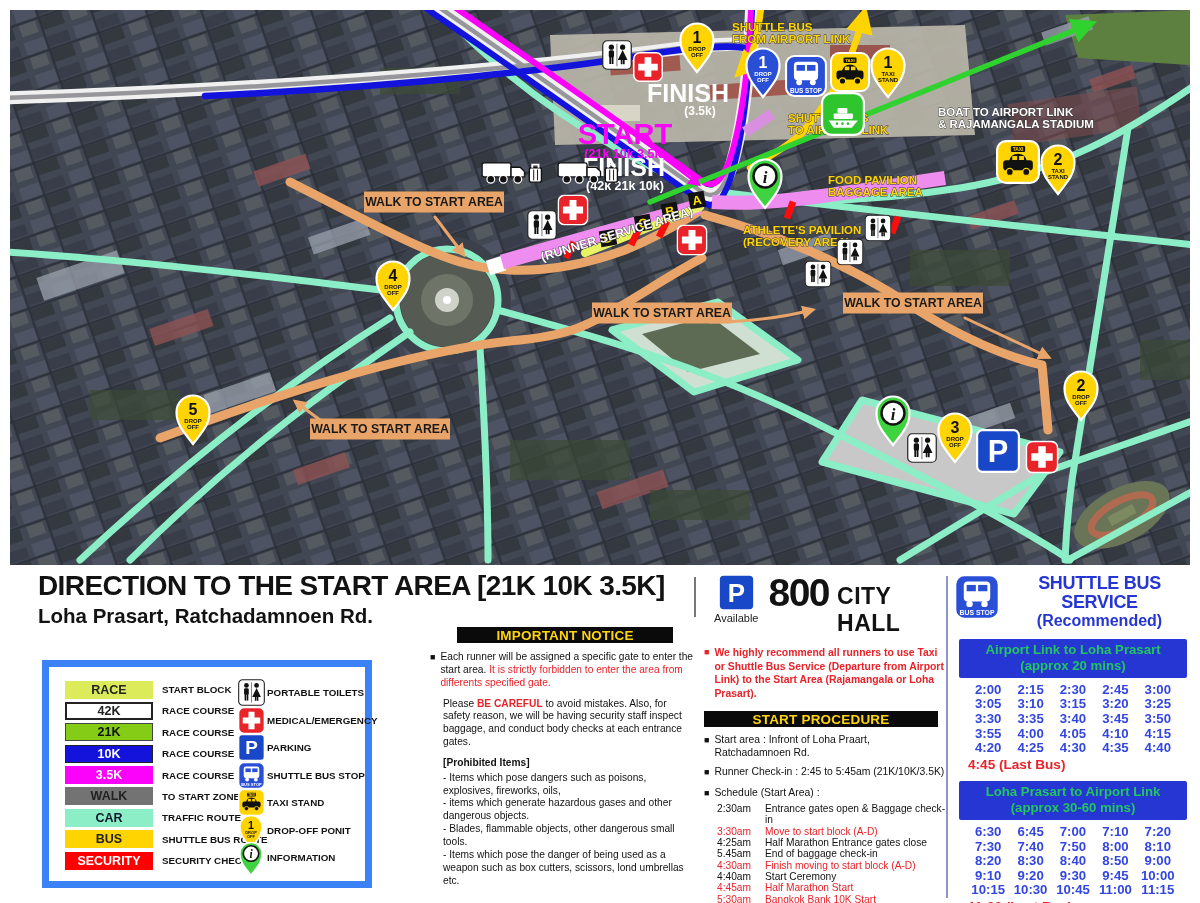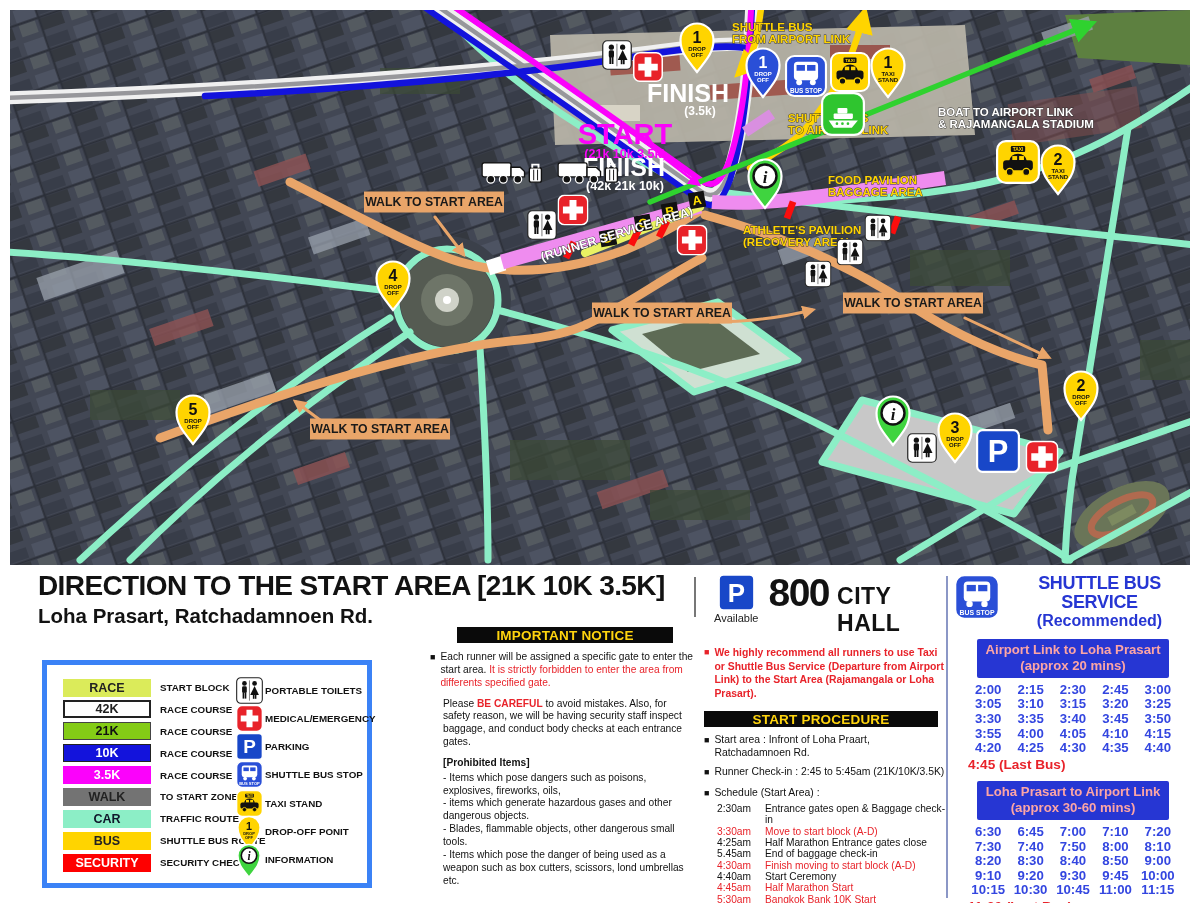--- a/index.html
+++ b/index.html
@@ -3,21 +3,21 @@
 <meta charset="utf-8">
 <style>
   html,body{margin:0;padding:0;background:#fff;}
   body{width:1200px;height:903px;font-family:"Liberation Sans",sans-serif;-webkit-font-smoothing:antialiased;}
   #page{position:relative;width:1200px;height:903px;overflow:hidden;background:#fff;}
   #map{position:absolute;left:10px;top:10px;}
   .abs{position:absolute;}
   #title{left:38px;top:570px;font-size:28px;font-weight:bold;letter-spacing:-0.6px;color:#121212;white-space:nowrap;}
   #subtitle{left:38px;top:604px;font-size:20.5px;font-weight:bold;color:#121212;}
   
-  #legend{left:42px;top:660px;width:330px;height:228px;border:5px solid #3b82f6;background:#fff;display:flex;box-sizing:border-box;padding:13px 8px 11px 16px;}
+  #legend{left:42px;top:660px;width:330px;height:228px;border:7px solid #3b82f6;background:#fff;display:flex;box-sizing:border-box;padding:13px 8px 11px 16px;}
   #legend-routes{width:168px;display:flex;flex-direction:column;justify-content:space-between;}
   .lg-row{display:flex;align-items:center;height:19px;}
   .lg-swatch{width:88px;height:18px;display:flex;align-items:center;justify-content:center;font-size:12.5px;font-weight:bold;box-sizing:border-box;flex:none;}
   .lg-label{font-size:9.8px;font-weight:bold;margin-left:9px;white-space:nowrap;color:#111;}
   #legend-icons{flex:1;display:flex;flex-direction:column;justify-content:space-between;padding-left:2px;}
   .lgi-row{display:flex;align-items:center;height:25px;}
   .lgi-icon{width:32px;display:flex;justify-content:center;align-items:center;flex:none;}
   .lgi-label{font-size:9.8px;font-weight:bold;margin-left:0;white-space:nowrap;color:#111;}
   
   #notice-col{left:430px;top:627px;width:270px;}
@@ -44,21 +44,21 @@
   .sch-row{display:flex;font-size:10.2px;line-height:11.35px;color:#111;}
   .sch-time{min-width:48px;flex:none;}
   .sch-red{color:#e8232a;}
   
   #shuttle-col{left:954px;top:574px;width:238px;}
   #sh-head{display:flex;align-items:flex-start;}
   #sh-titles{margin-left:7px;flex:1;text-align:center;}
   #sh-title{font-size:18px;font-weight:bold;color:#2636d3;line-height:1.08;letter-spacing:-.3px;}
   #sh-sub{font-size:16px;font-weight:bold;color:#2636d3;line-height:1.05;}
   .bus-table{margin-top:9px;}
-  .bt-head{background:#2636d3;color:#fca5a5;text-align:center;font-weight:bold;font-size:13.2px;line-height:1.22;padding:3px 0 4px;width:192px;margin:0 auto;border-radius:2px;}
+  .bt-head{background:#2636d3;color:#22c55e;text-align:center;font-weight:bold;font-size:13.2px;line-height:1.22;padding:3px 0 4px;width:228px;margin:0 auto;border-radius:2px;}
   .bt-grid{display:grid;grid-template-columns:repeat(5,1fr);width:212px;margin:5px auto 0;}
   .bt-cell{color:#3346e0;font-weight:bold;font-size:13.2px;text-align:center;line-height:14.6px;}
   .bt-last{color:#e8232a;font-weight:bold;font-size:13.6px;margin:1px 0 0 14px;}
   .vdiv{position:absolute;background:#8b97c6;}
 </style>
 </head>
 <body>
 
 <div id="page">
 

